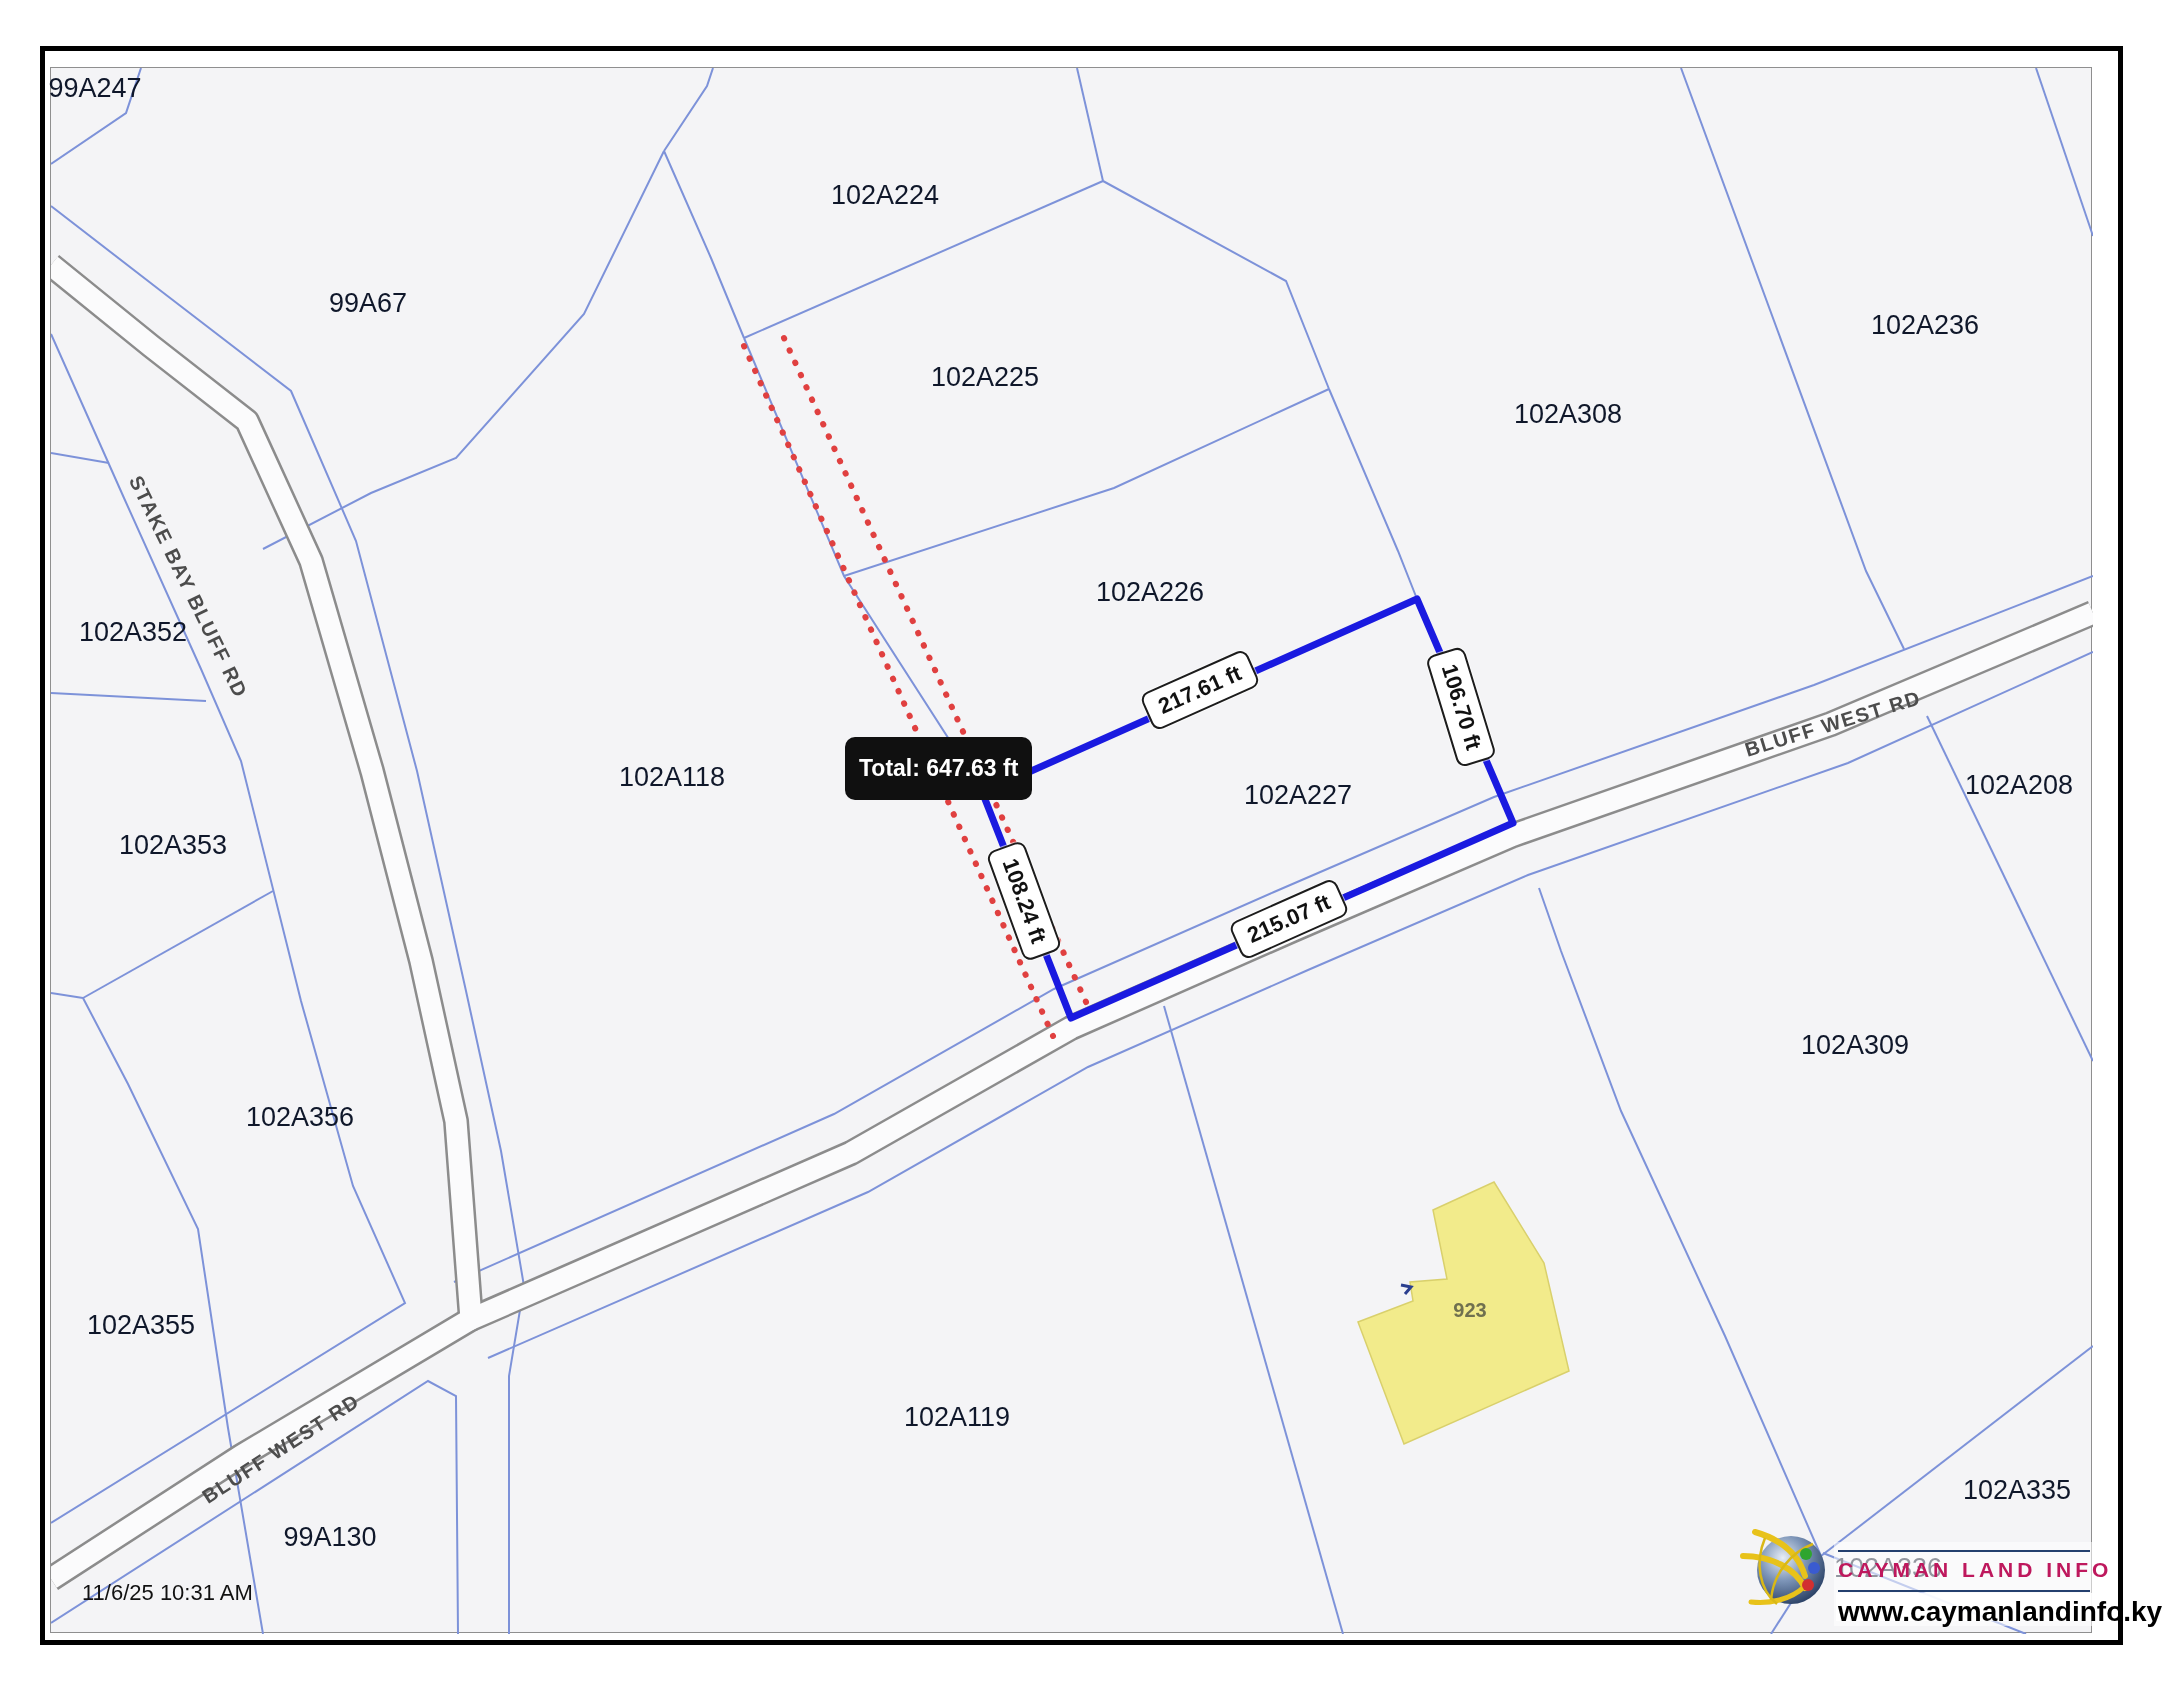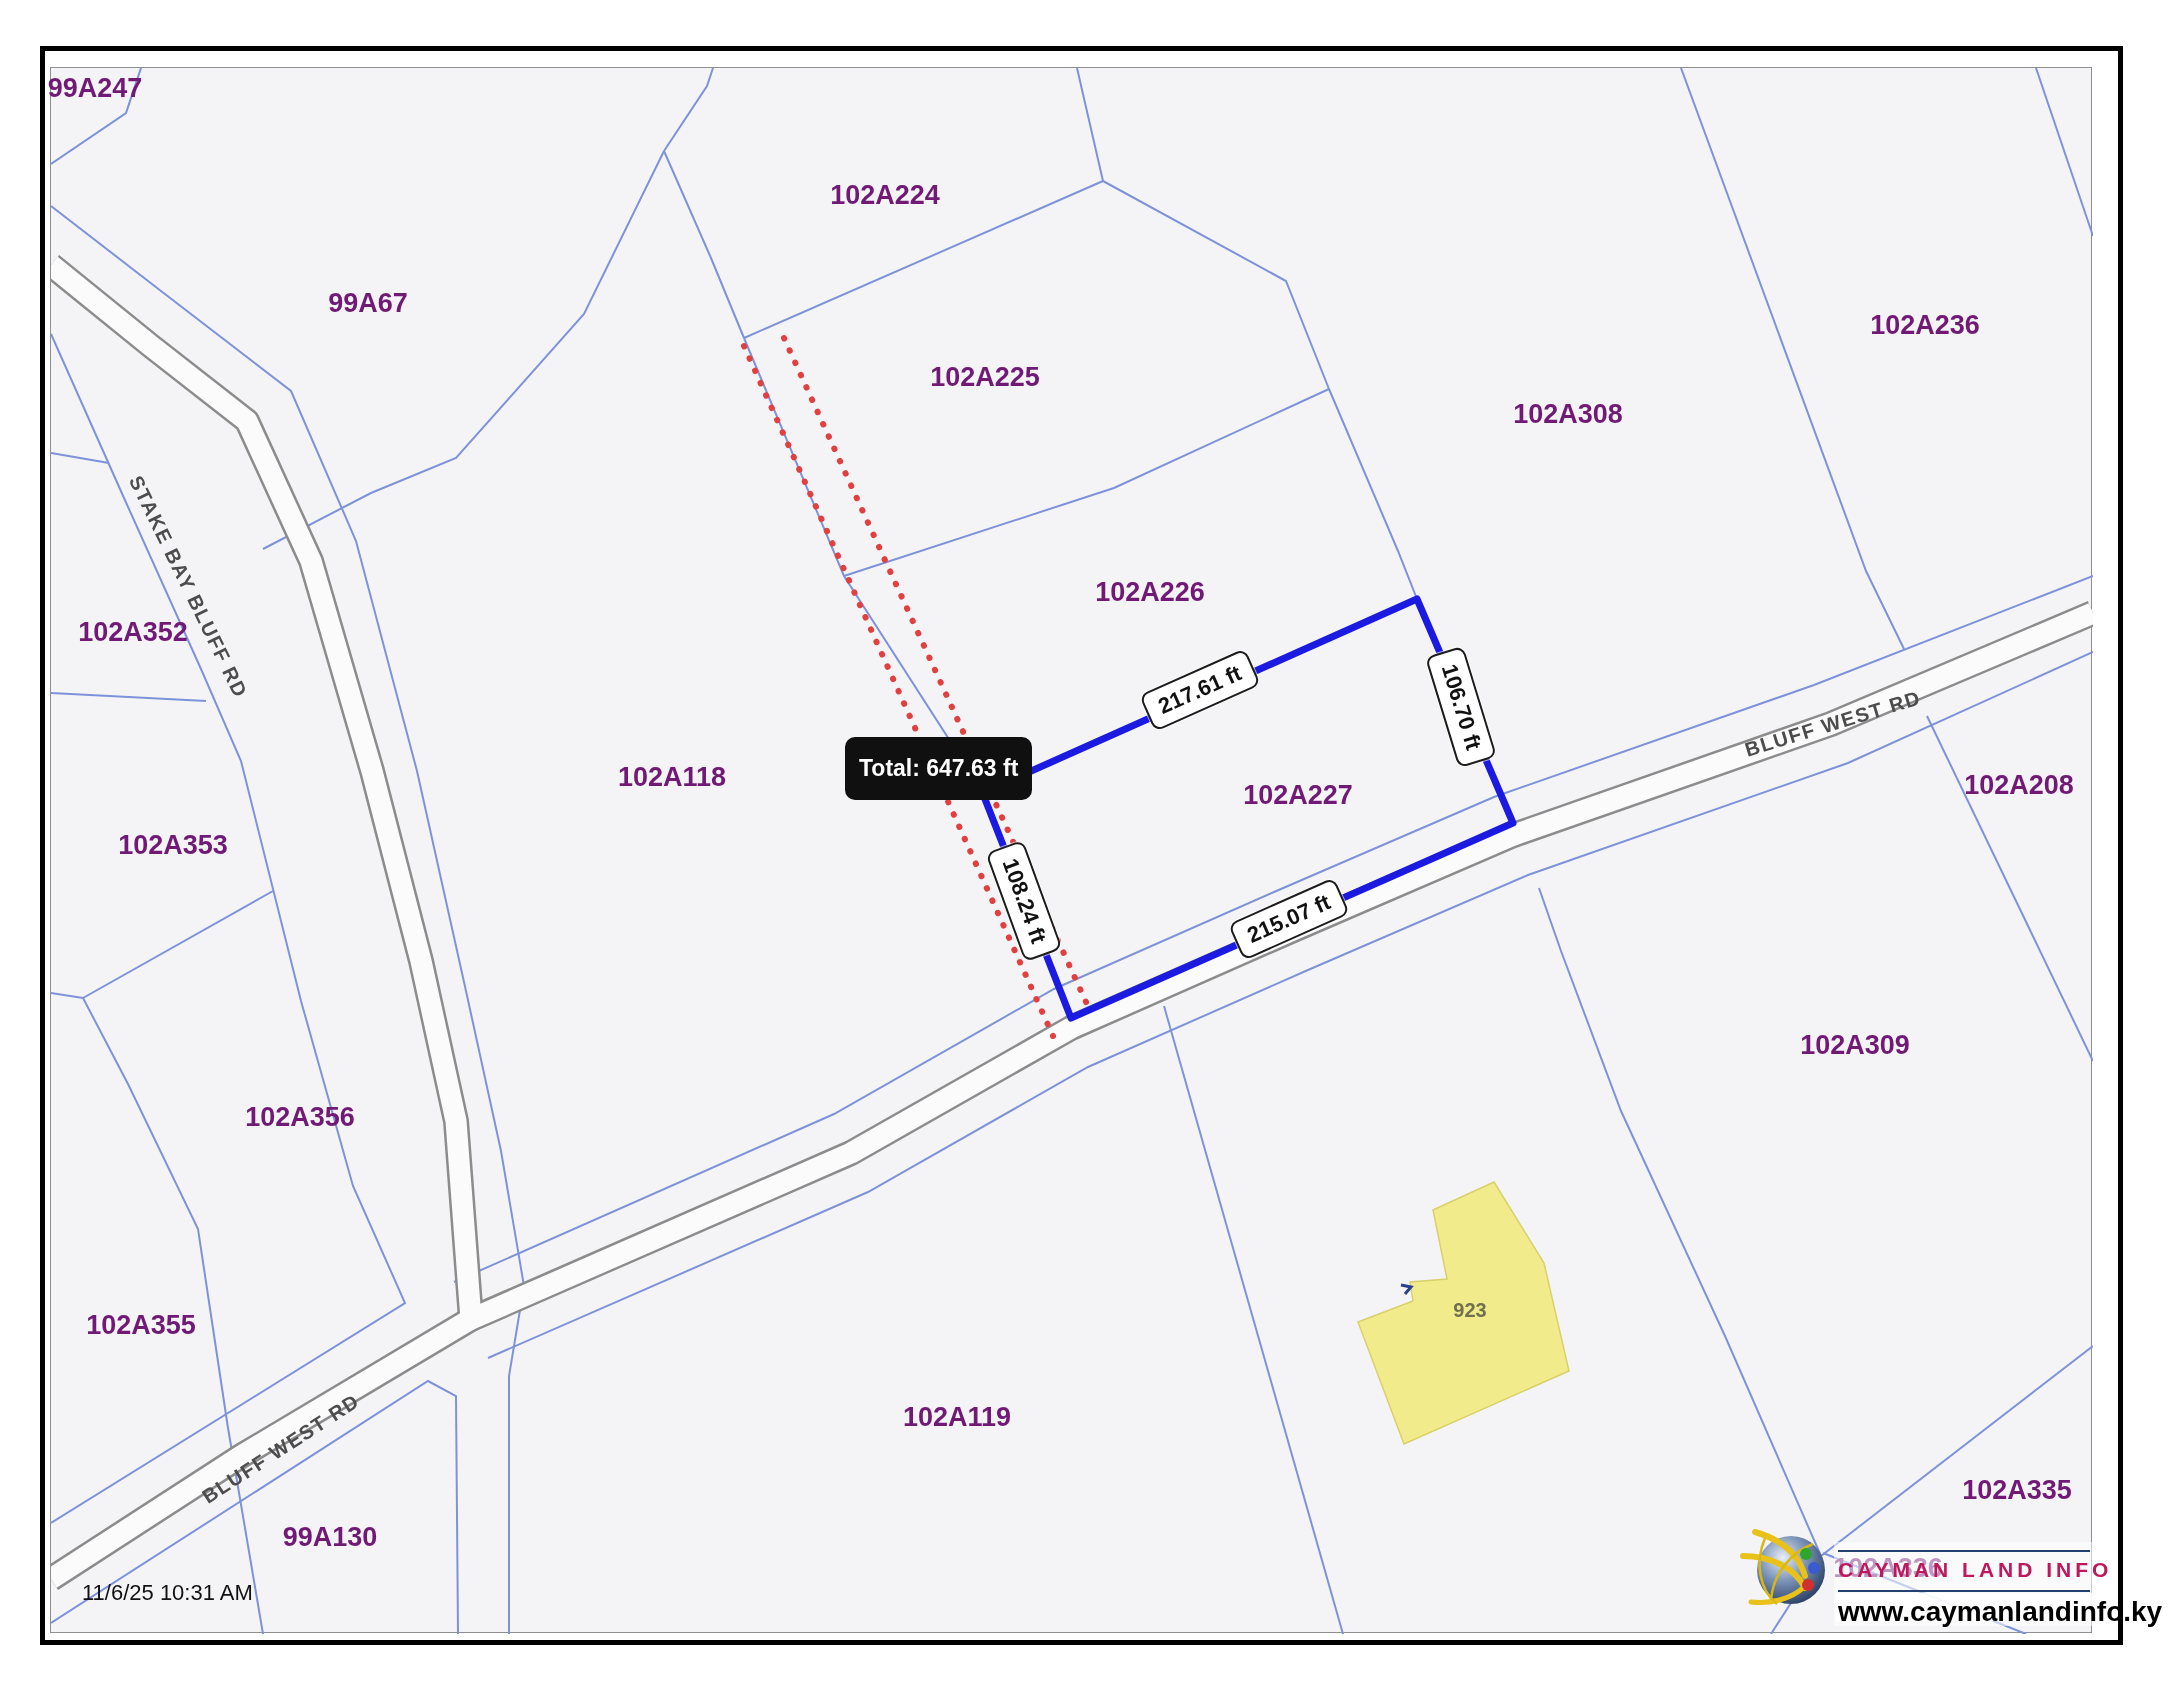--- a/index.html
+++ b/index.html
@@ -1,21 +1,21 @@
 <!DOCTYPE html>
 <html><head>
 <meta charset="utf-8">
 <style>
   html,body{margin:0;padding:0;background:#ffffff;font-family:"Liberation Sans",sans-serif;}
   .stage{position:relative;width:2168px;height:1700px;background:#ffffff;overflow:hidden;}
   .frame{position:absolute;left:40px;top:46px;width:2083px;height:1599px;border:5px solid #000;box-sizing:border-box;background:#ffffff;}
   .map{position:absolute;left:50px;top:67px;width:2042px;height:1566px;background:#f4f4f6;border:1.5px solid #8f8f8f;box-sizing:border-box;}
   svg{position:absolute;left:0;top:0;}
   .layer{position:absolute;left:0;top:0;width:100%;height:100%;pointer-events:none;}
-  .parcel-label{position:absolute;transform:translate(-50%,-50%);color:#701a75;font-weight:bold;font-size:27px;white-space:nowrap;letter-spacing:0px;}
+  .parcel-label{position:absolute;transform:translate(-50%,-50%);color:#0f172a;font-weight:normal;font-size:27px;white-space:nowrap;letter-spacing:0px;}
   .road-label{position:absolute;transform:translate(-50%,-50%);color:#4c4c4c;font-weight:bold;font-size:20px;letter-spacing:1.5px;white-space:nowrap;}
   .pill{position:absolute;transform:translate(-50%,-50%);background:#ffffff;border:2px solid #1c1c1c;border-radius:9px;padding:5px 12px;font-weight:bold;font-size:22px;color:#111;white-space:nowrap;box-shadow:0 0 0 1px rgba(255,255,255,.6);}
   .total-tip{position:absolute;left:845px;top:737px;background:#101010;color:#fff;border-radius:10px;padding:18px 14px;font-weight:bold;font-size:23px;white-space:nowrap;}
   .bldg-label{position:absolute;transform:translate(-50%,-50%);color:#70704f;font-weight:600;font-size:20px;}
   .timestamp{position:absolute;left:82px;top:1580px;color:#111;font-size:22px;}
   .brand{position:absolute;left:1826px;top:1536px;width:272px;height:92px;}
   .brand .backing{position:absolute;left:8px;top:6px;width:262px;height:84px;background:rgba(255,255,255,.55);}
   .brand .line{position:absolute;left:12px;width:252px;height:0;border-top:2.5px solid #24406e;}
   .brand .title{position:absolute;left:12px;top:22px;width:252px;text-align:center;color:#be185d;font-weight:bold;font-size:21px;letter-spacing:4px;white-space:nowrap;}
   .brand .url-bar{position:absolute;left:10px;top:57px;width:256px;height:28px;background:rgba(255,255,255,.85);}

